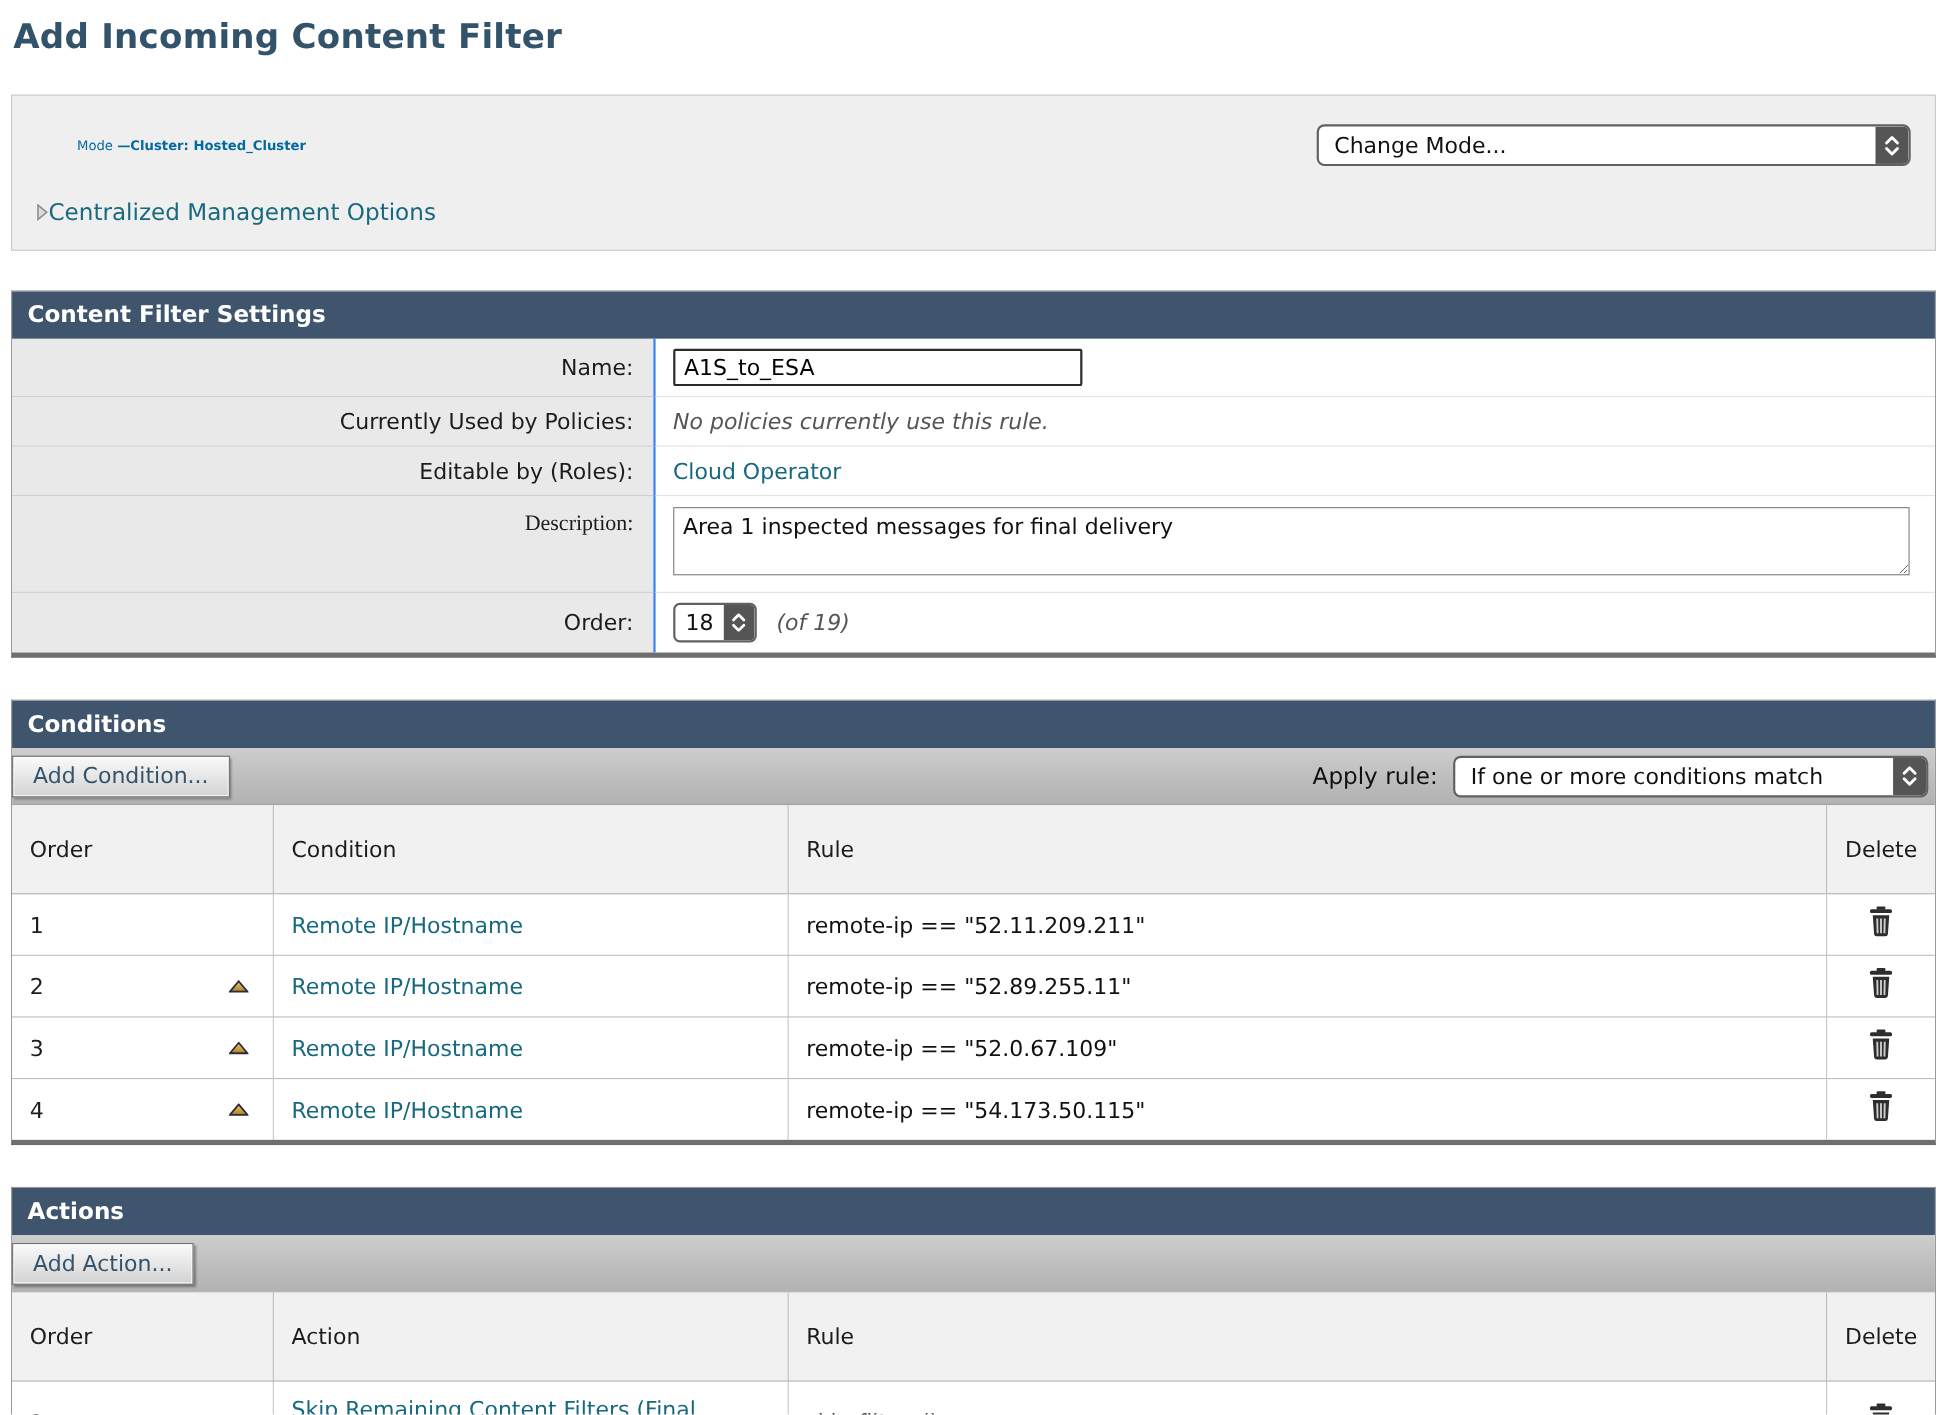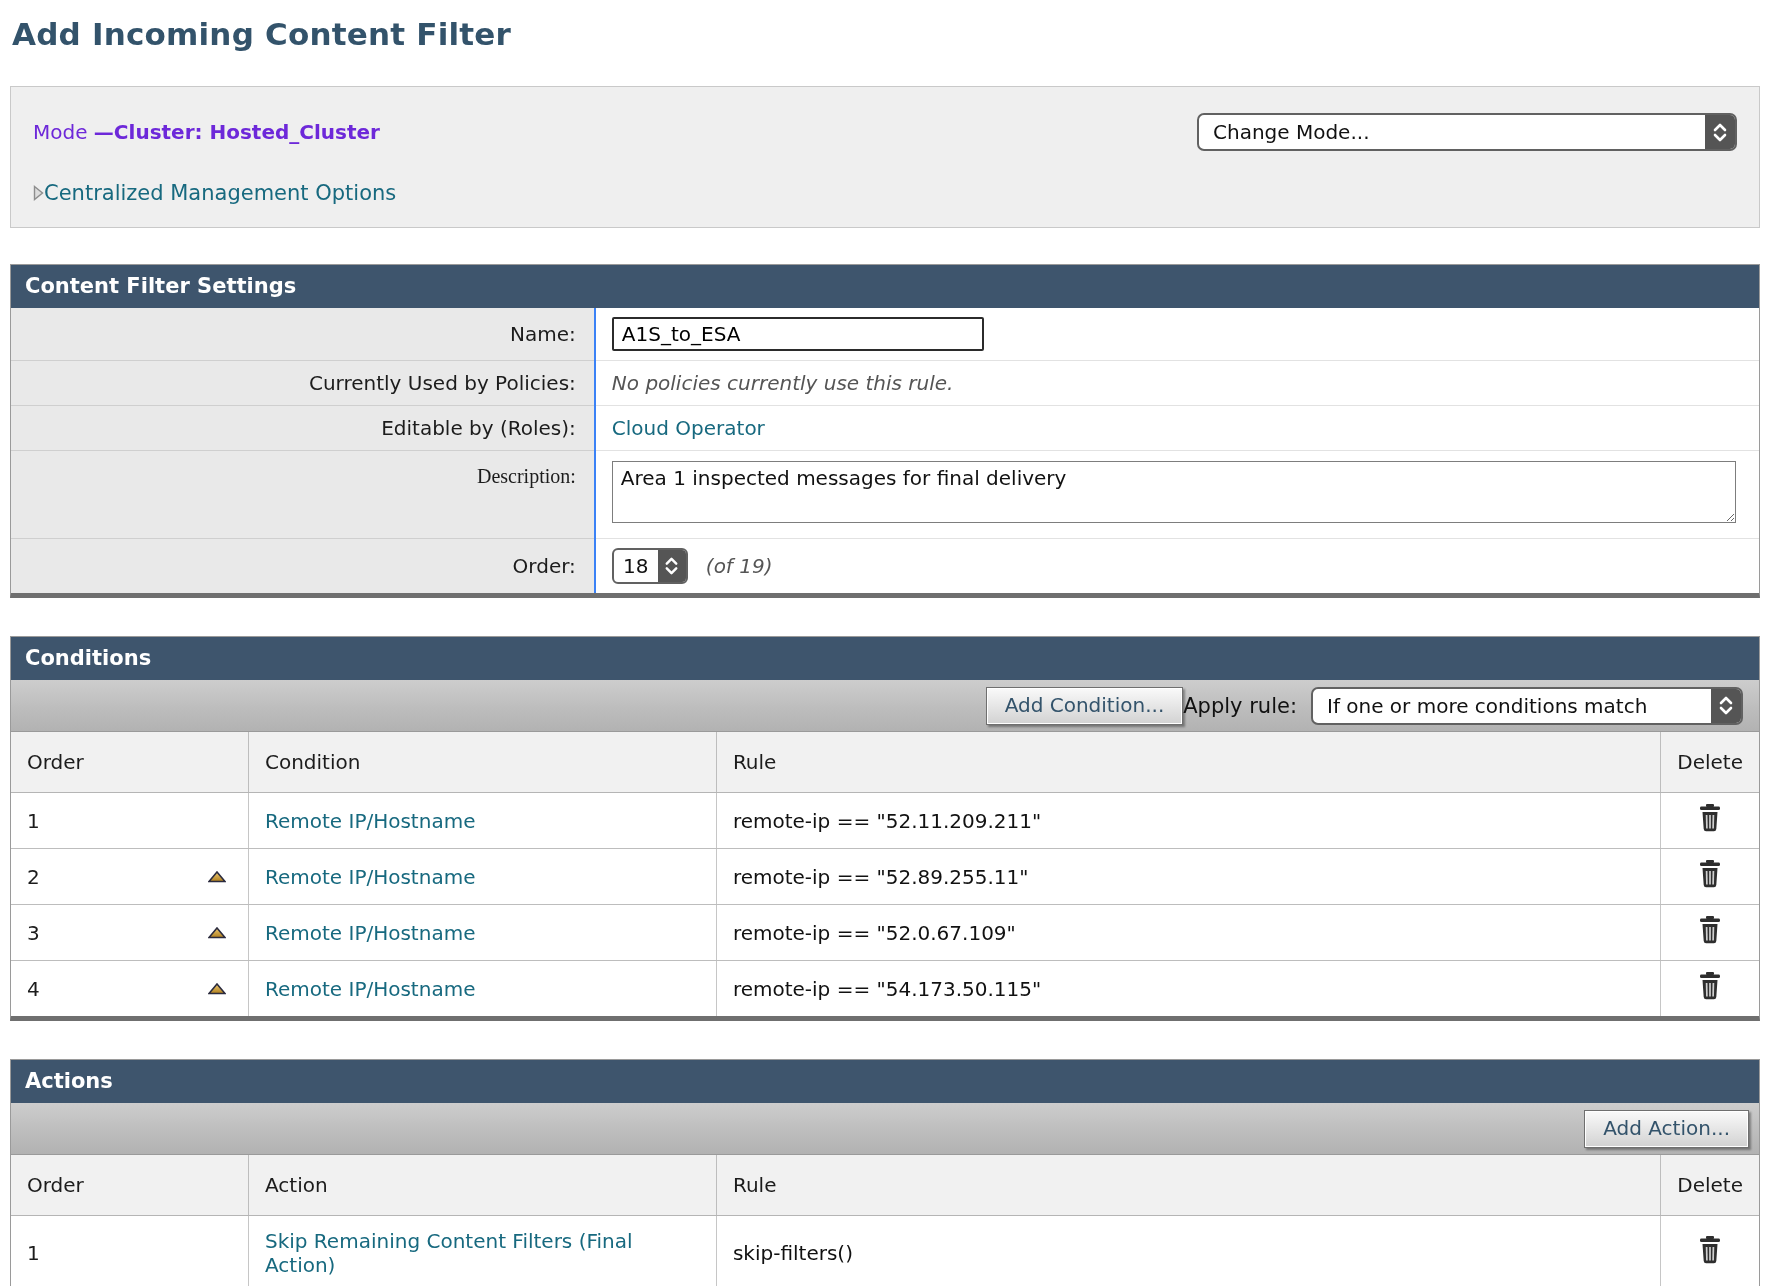--- a/index.html
+++ b/index.html
@@ -13,21 +13,21 @@
   .page-title {
     font-size:31px; font-weight:bold; color:#33536b;
     margin:6px 0 34px 2px; letter-spacing:0.2px;
   }
   
   .mode-panel {
     border:1px solid #c9c9c9; background:#efefef;
     padding:26px 22px 22px 22px; margin-bottom:36px;
   }
   .mode-row { display:flex; align-items:center; justify-content:space-between; }
-  .mode-text { font-size:20px; color:#6d28d9; }
+  .mode-text { font-size:12px; color:#0369a1;margin-left:37px; }
   .mode-text b { font-weight:bold; }
   .mgmt-row { margin-top:30px; display:flex; align-items:center; }
   a.link { color:#17697f; text-decoration:none; cursor:pointer; }
   .mgmt-row a { font-size:21px; }
   
   .mselect {
     display:inline-flex; align-items:center; background:#ffffff;
     border:2px solid #616161; border-radius:7px; height:38px;
     padding-left:14px; cursor:pointer; position:relative; overflow:hidden;
   }
@@ -71,36 +71,36 @@
   .desc-textarea {
     width:1124px; height:62px; border:1px solid #7d7d7d;
     font-family:"DejaVu Sans","Liberation Sans",sans-serif; font-size:20px;
     padding:4px 8px; resize:both; color:#111;
   }
   .order-cellwrap { display:flex; align-items:center; gap:18px; }
   
   .toolbar {
     background:linear-gradient(180deg,#cdcdcd 0%,#bdbdbd 55%,#b2b2b2 100%);
     border-bottom:1px solid #9a9a9a;
-    padding:8px 10px; display:flex; align-items:center; justify-content:flex-end;
+    padding:8px 0; display:flex; align-items:center; justify-content:space-between;
     height:52px;
   }
   .gray-btn {
     font-family:"DejaVu Sans","Liberation Sans",sans-serif;
     font-size:20px; color:#33536b;
     background:linear-gradient(180deg,#fafafa 0%,#e6e6e6 50%,#d2d2d2 100%);
     border:1px solid #6f6f6f; padding:5px 18px 7px 18px; cursor:pointer;
     box-shadow:inset 0 0 0 1px #ffffff, 2px 2px 2px rgba(0,0,0,0.35);
   }
   .apply-wrap { display:flex; align-items:center; gap:14px; padding-right:6px; }
   .apply-label { font-size:21px; color:#111; }
   
   th.col, td.cell { font-weight:normal; text-align:left; font-size:20px; }
   th.col {
-    background:#f1f1f1; padding:18px 16px; color:#1c1c1c;
+    background:#f1f1f1; padding:28px 16px; color:#1c1c1c;
     border-bottom:1px solid #b5b5b5; border-right:1px solid #bdbdbd;
   }
   th.col:last-child { border-right:none; }
   td.cell {
     background:#ffffff; padding:10px 16px; height:46px; vertical-align:middle;
     border-bottom:1px solid #bdbdbd; border-right:1px solid #c6c6c6;
   }
   td.cell:last-child { border-right:none; }
   tr.last td.cell { border-bottom:none; }
   .c-order { width:13.6%; } .c-cond { width:26.8%; } .c-rule { width:54.1%; } .c-del { width:5.5%; text-align:center; }

